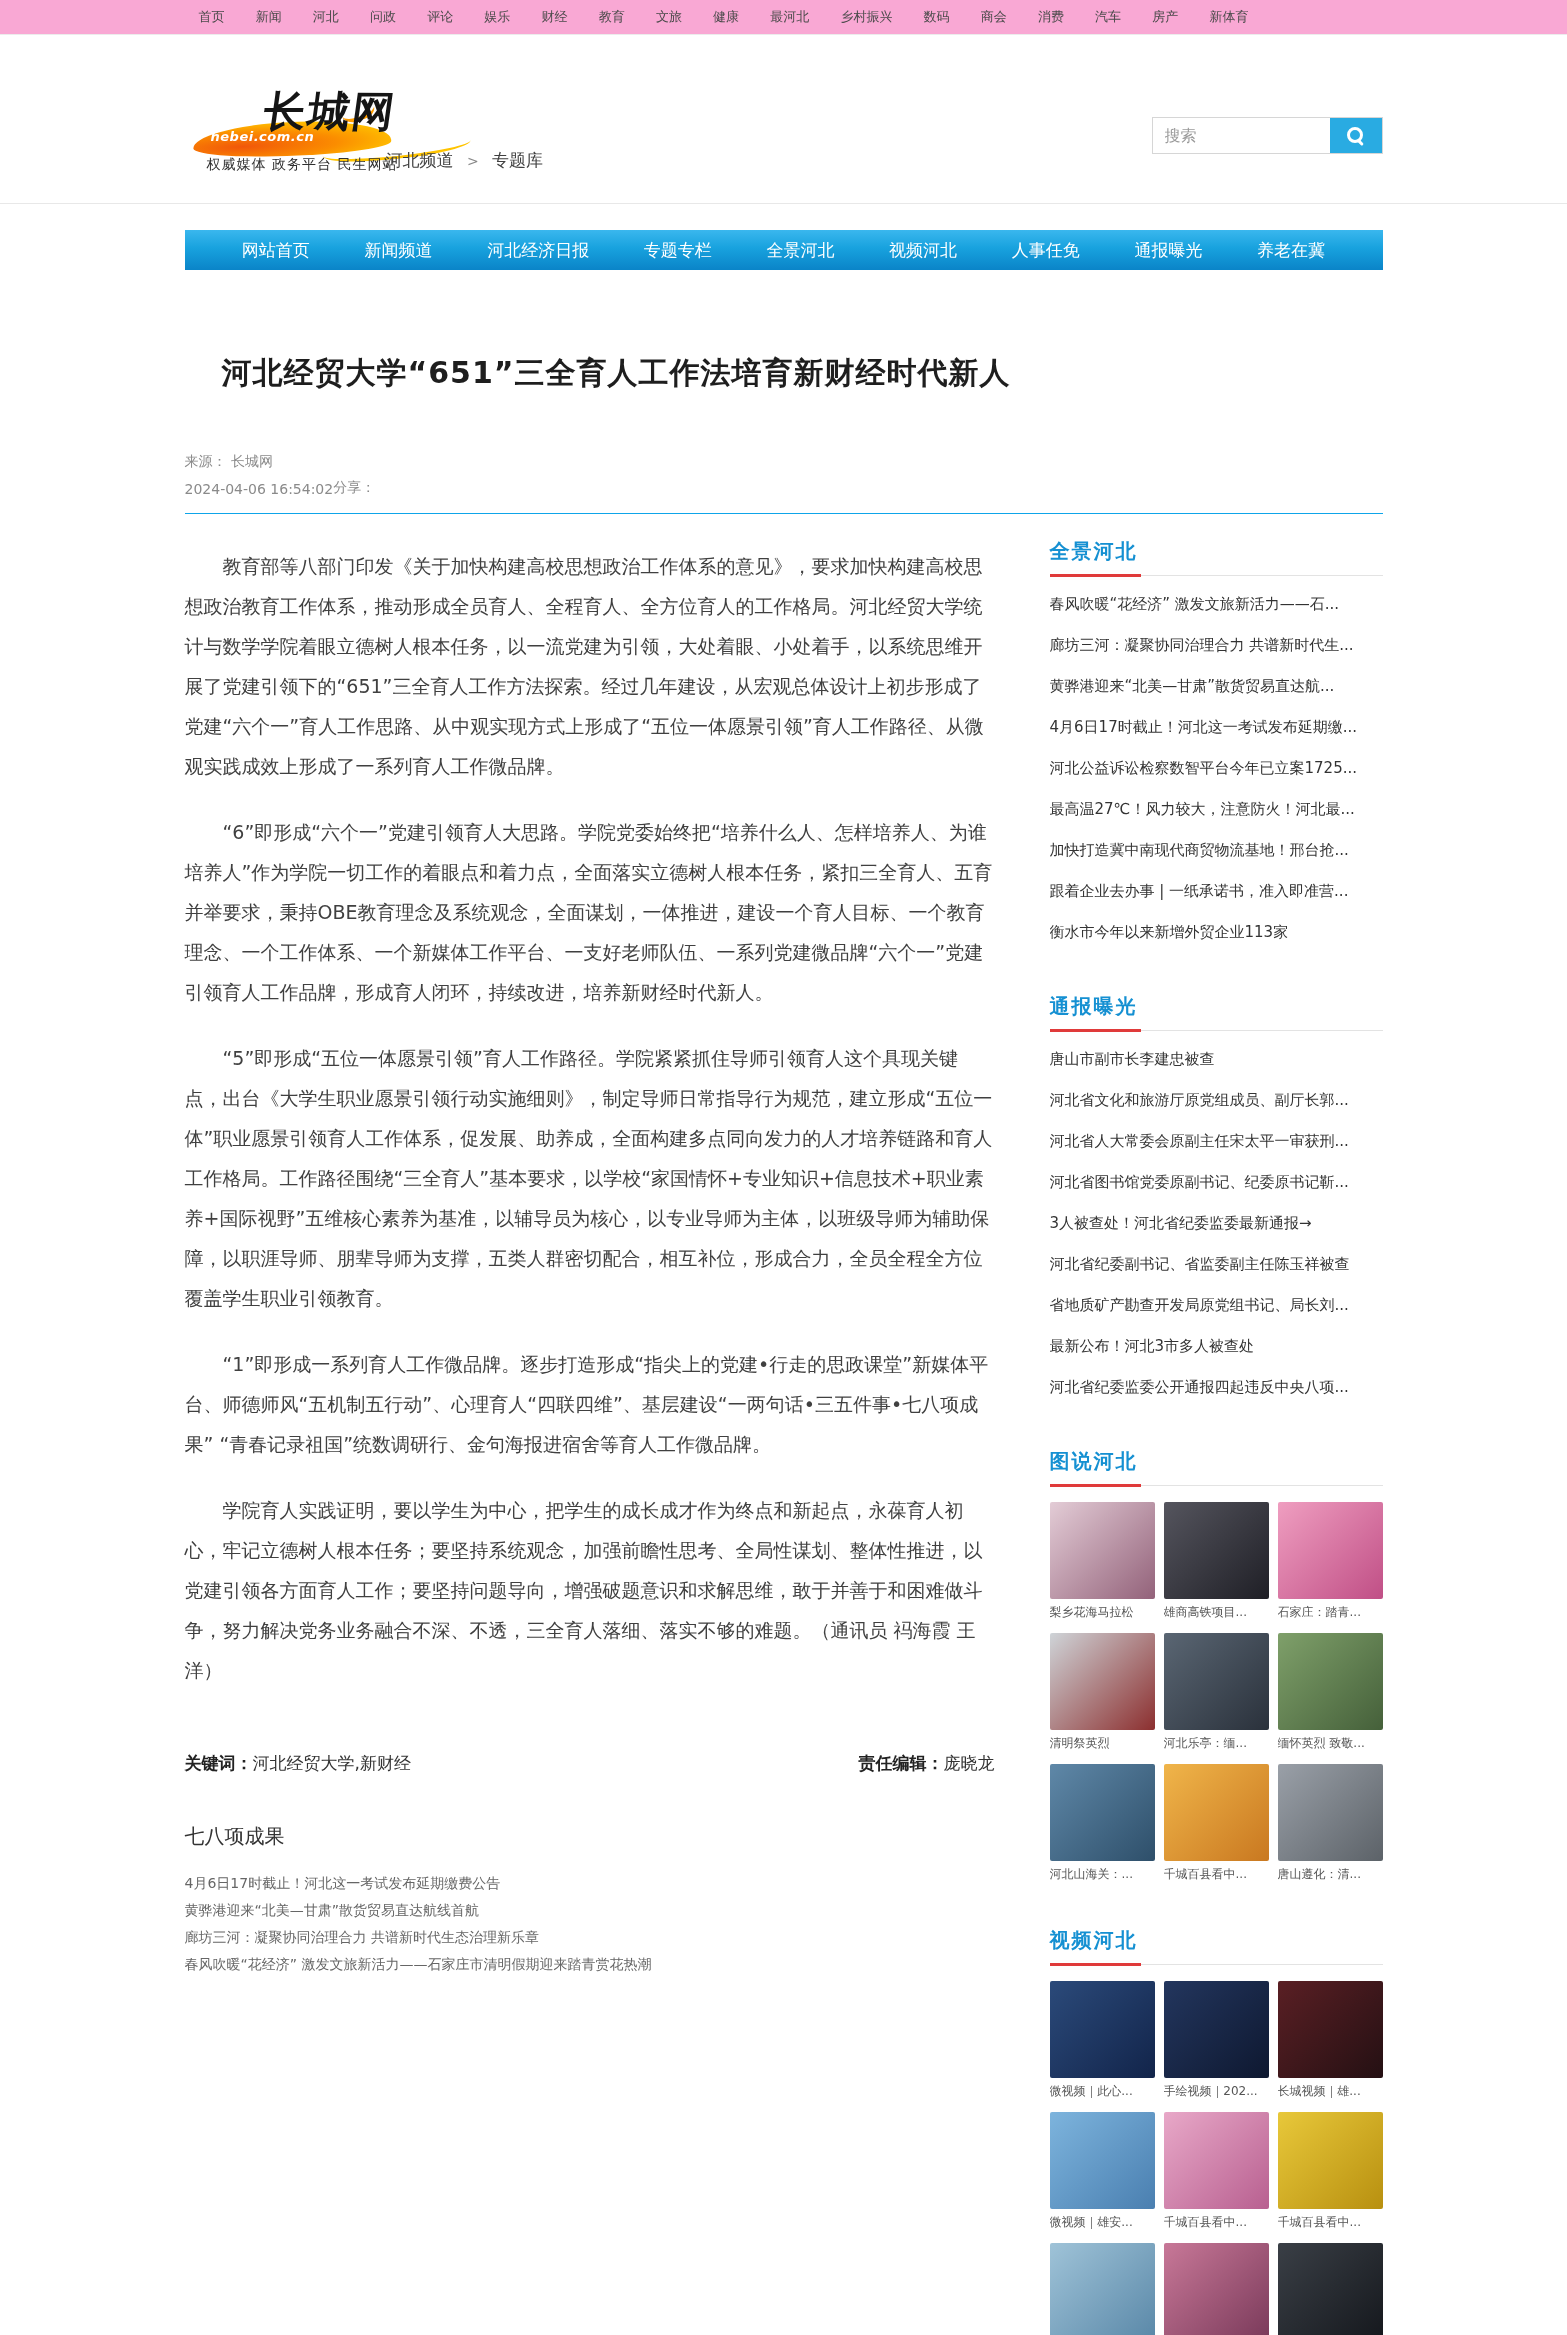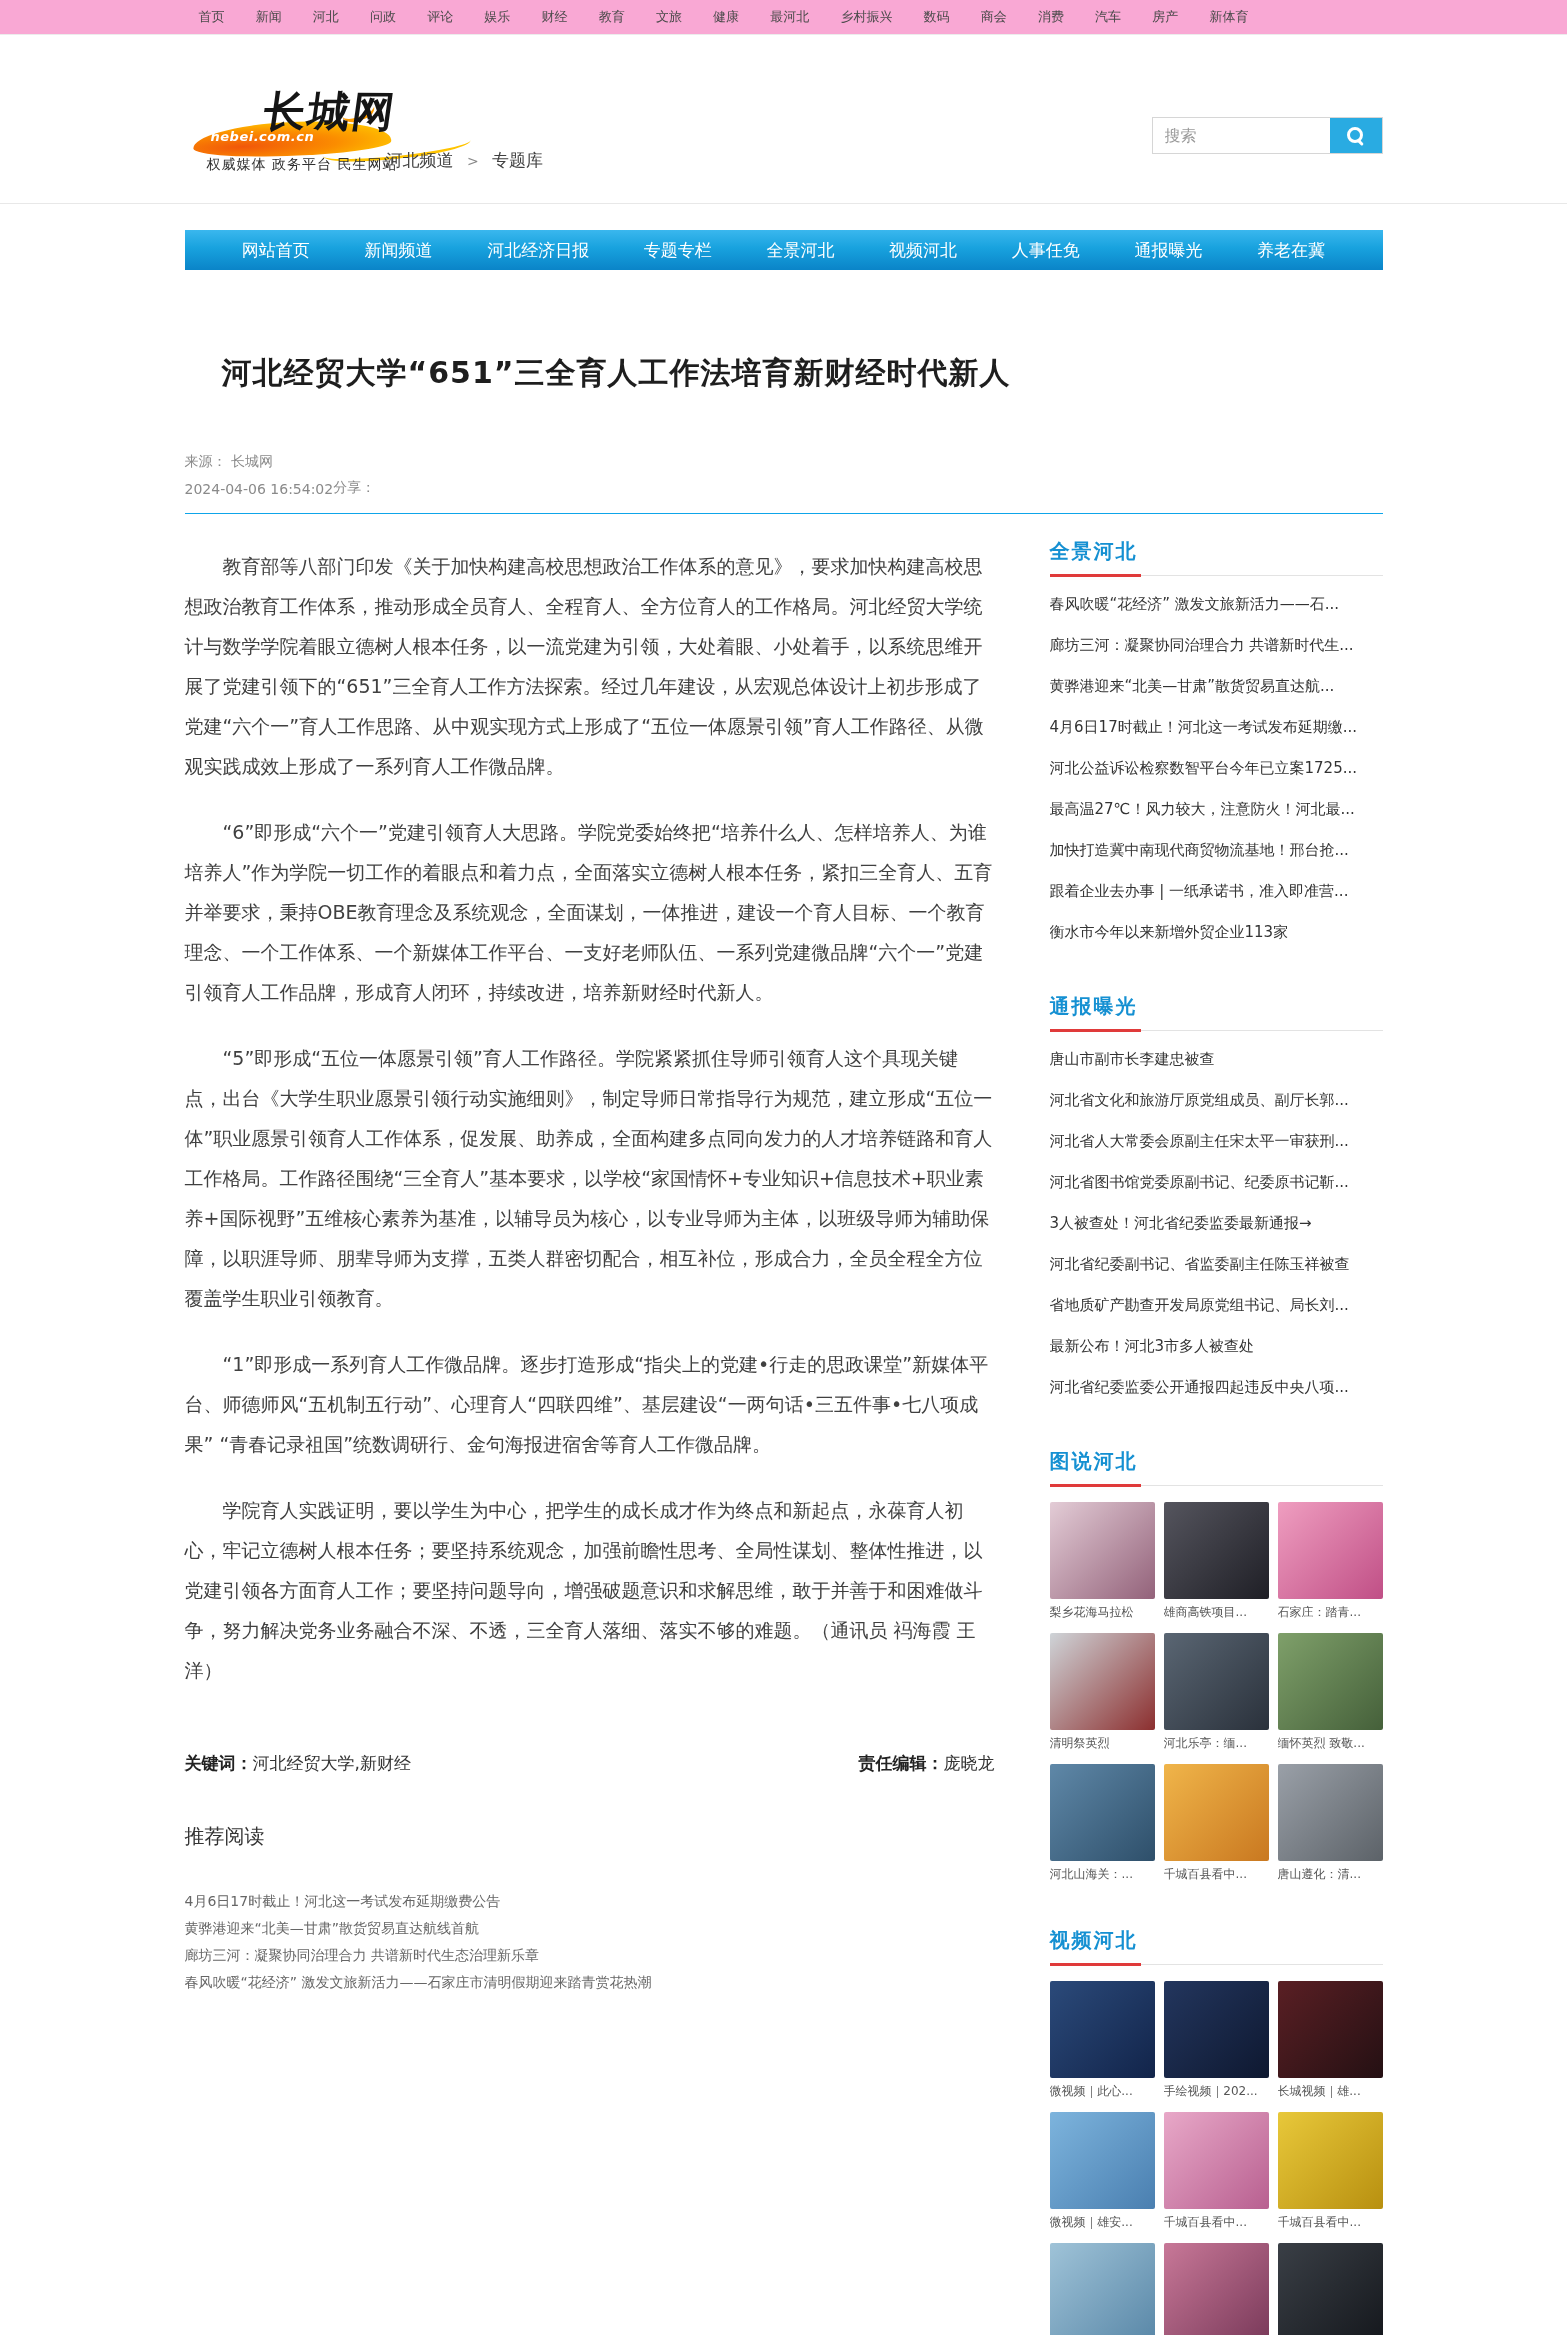--- a/index.html
+++ b/index.html
@@ -74,21 +74,21 @@
   .meta .time-line { font-size: 14px; color: #8a8a8a; margin-top: 10px; }
   .meta .share { font-size: 14px; color: #8a8a8a; margin-top: 47px; }
 
   
   .main { display: flex; align-items: flex-start; }
   .article-col { width: 810px; padding-top: 32px; }
   .article-col p { font-size: 19px; line-height: 40px; color: #404040; text-indent: 2em; margin: 0 0 26px; }
   .kw-row { display: flex; justify-content: space-between; margin-top: 62px; font-size: 17px; color: #333; align-items: flex-end; }
   .kw-row b { color: #222; }
   .rec-title { margin-top: 48px; font-size: 20px; color: #333; font-weight: normal; }
-  .rec-list { margin-top: 38px; }
+  .rec-list { margin-top: 20px; }
   .rec-list a { display: block; font-size: 14px; color: #666; line-height: 27px; white-space: nowrap; overflow: hidden; }
 
   .side-col { width: 333px; margin-left: 55px; padding-top: 24px; }
   .side-sec { margin-bottom: 40px; }
   .side-head { position: relative; border-bottom: 1px solid #e3e3e3; padding-bottom: 10px; }
   .side-head .t { color: #1590d2; font-size: 20px; font-weight: bold; letter-spacing: 2px; }
   .side-head::after { content: ""; position: absolute; left: 0; bottom: -2px; width: 91px; height: 3px; background: #e03a3a; }
   .side-list { margin-top: 8px; }
   .side-list a { display: block; font-size: 15px; color: #333; padding: 11px 0; white-space: nowrap; overflow: hidden; }
 
@@ -189,21 +189,21 @@
 
       <div class="kw-row">
         <div>
           <b>关键词：</b><span>河北经贸大学,新财经</span>
         </div>
         <div>
           <b>责任编辑：</b><span>庞晓龙</span>
         </div>
       </div>
 
-      <h3 class="rec-title">推荐阅读</h3>
+      <h3 class="rec-title">七八项成果</h3>
       <div class="rec-list">
         <a>4月6日17时截止！河北这一考试发布延期缴费公告</a>
         <a>黄骅港迎来“北美—甘肃”散货贸易直达航线首航</a>
         <a>廊坊三河：凝聚协同治理合力 共谱新时代生态治理新乐章</a>
         <a>春风吹暖“花经济” 激发文旅新活力——石家庄市清明假期迎来踏青赏花热潮</a>
       </div>
     </div>
 
     <div class="side-col">
 

